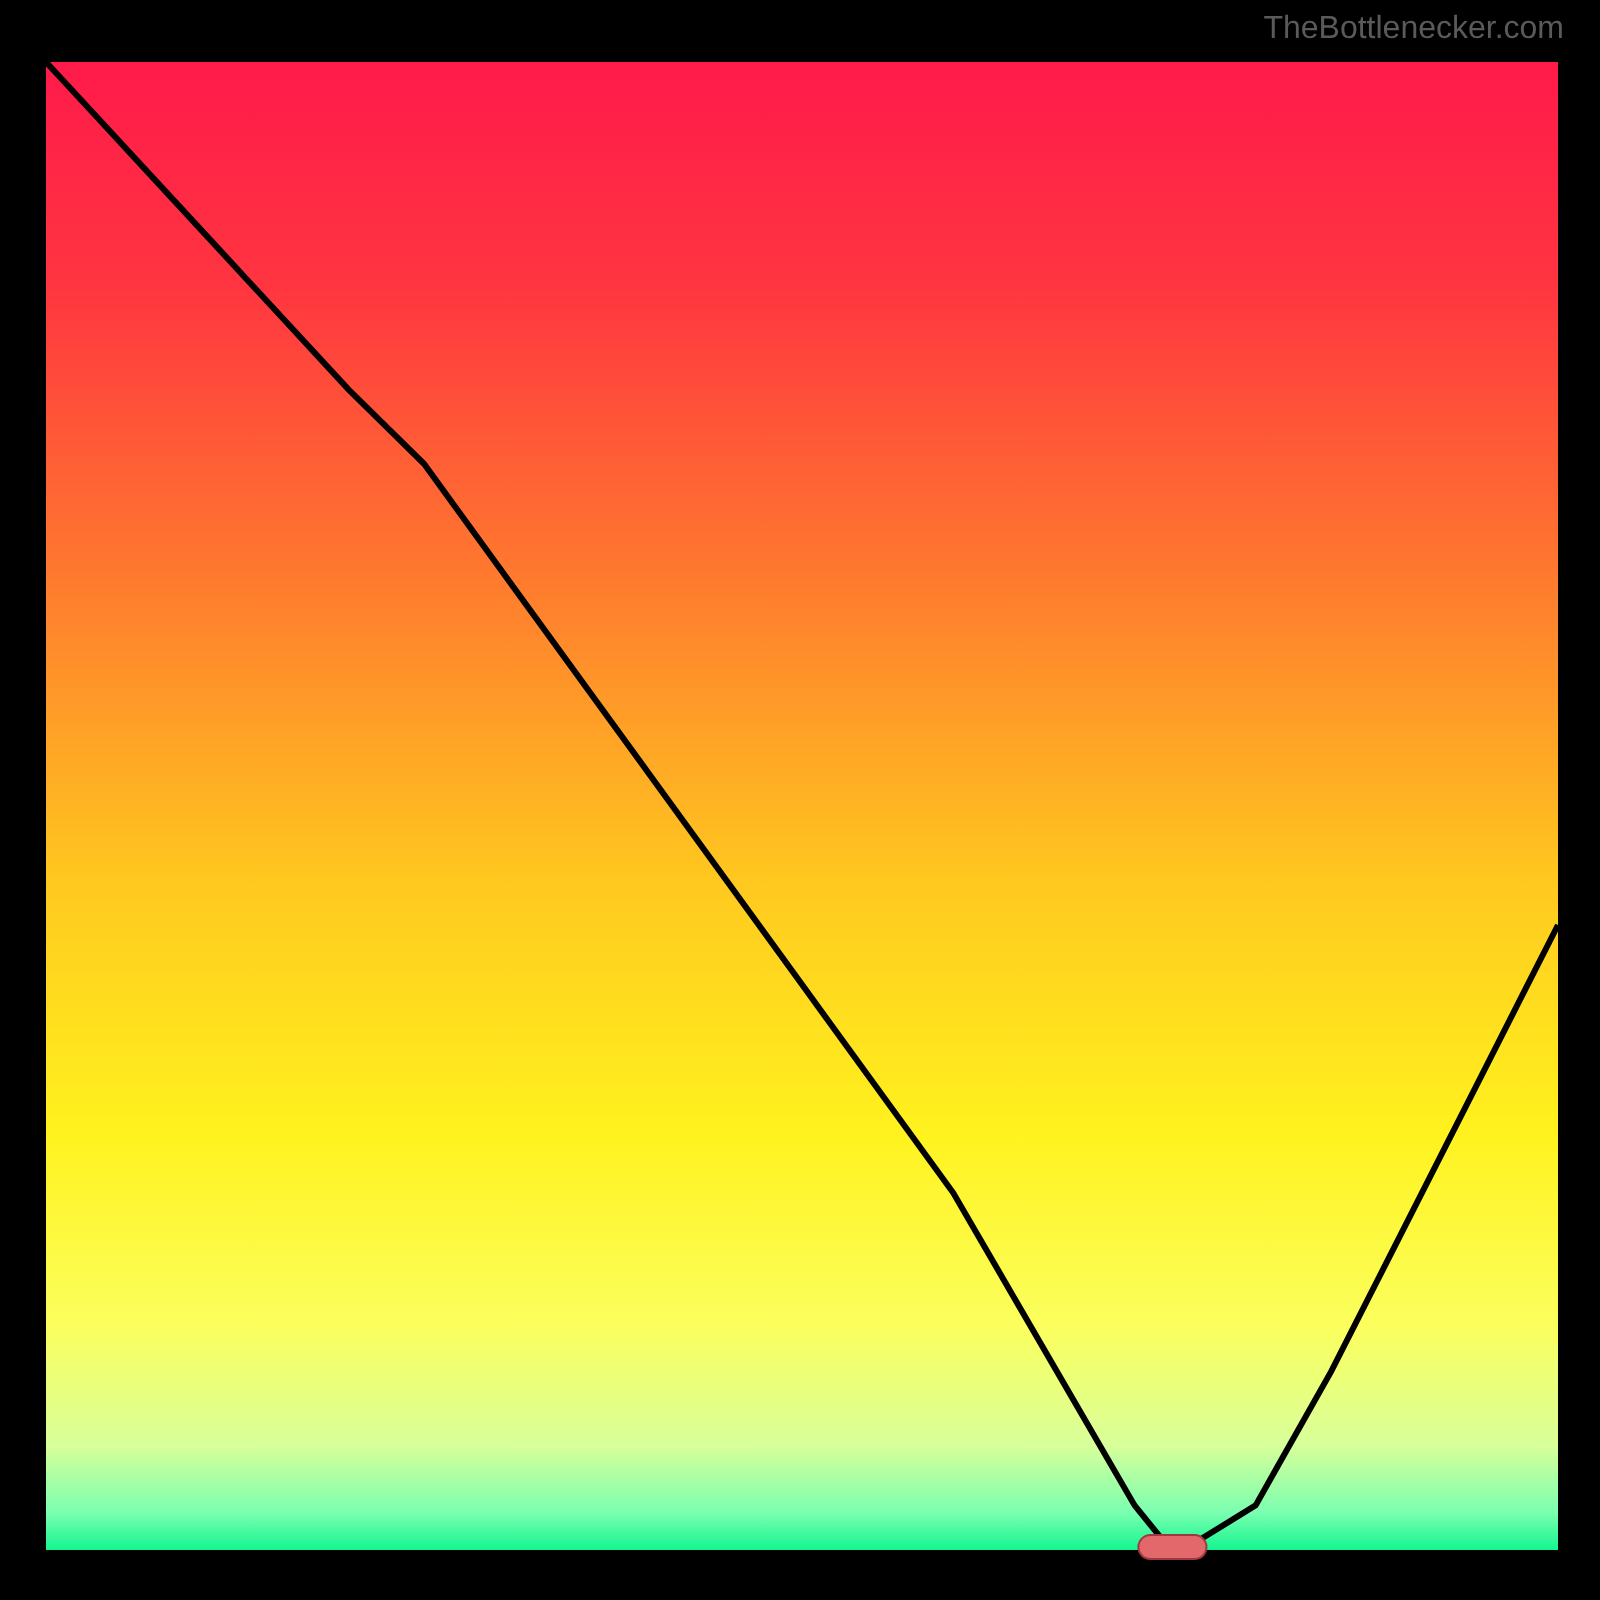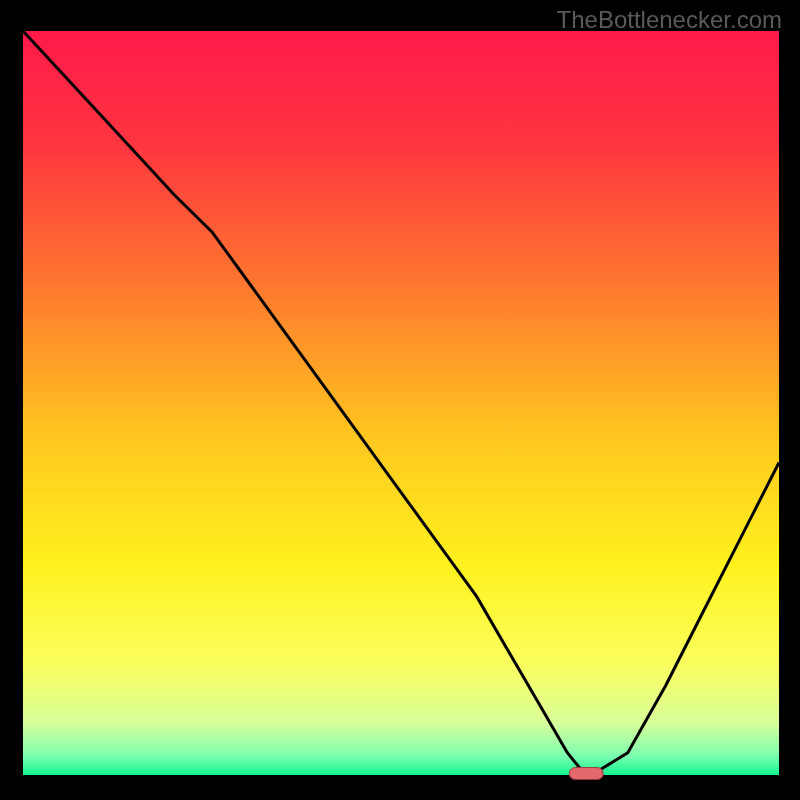--- a/index.html
+++ b/index.html
@@ -16,21 +16,21 @@
     top: 0;
     left: 0;
     width: 800px;
     height: 800px;
   }
   .watermark {
     position: absolute;
     top: 6px;
     right: 18px;
     color: #5a5a5a;
-    font-size: 24px;
+    font-size: 16px;
     font-weight: normal;
     z-index: 10;
   }
   svg {
     display: block;
   }
 </style>
 </head>
 <body>
 

